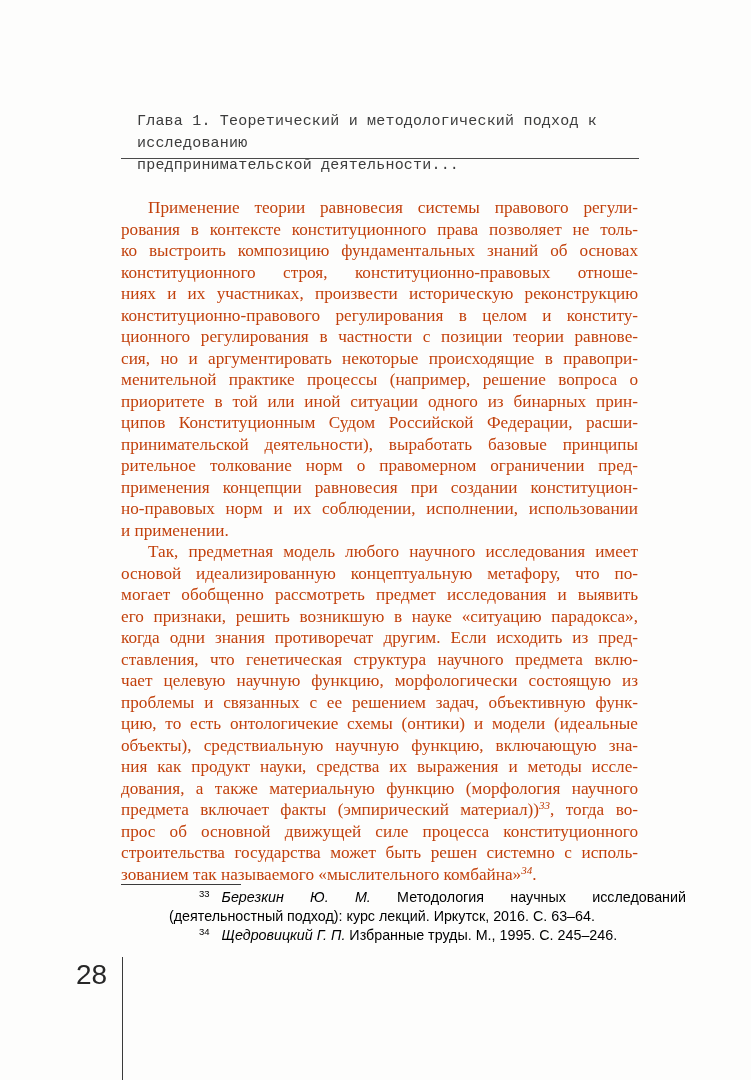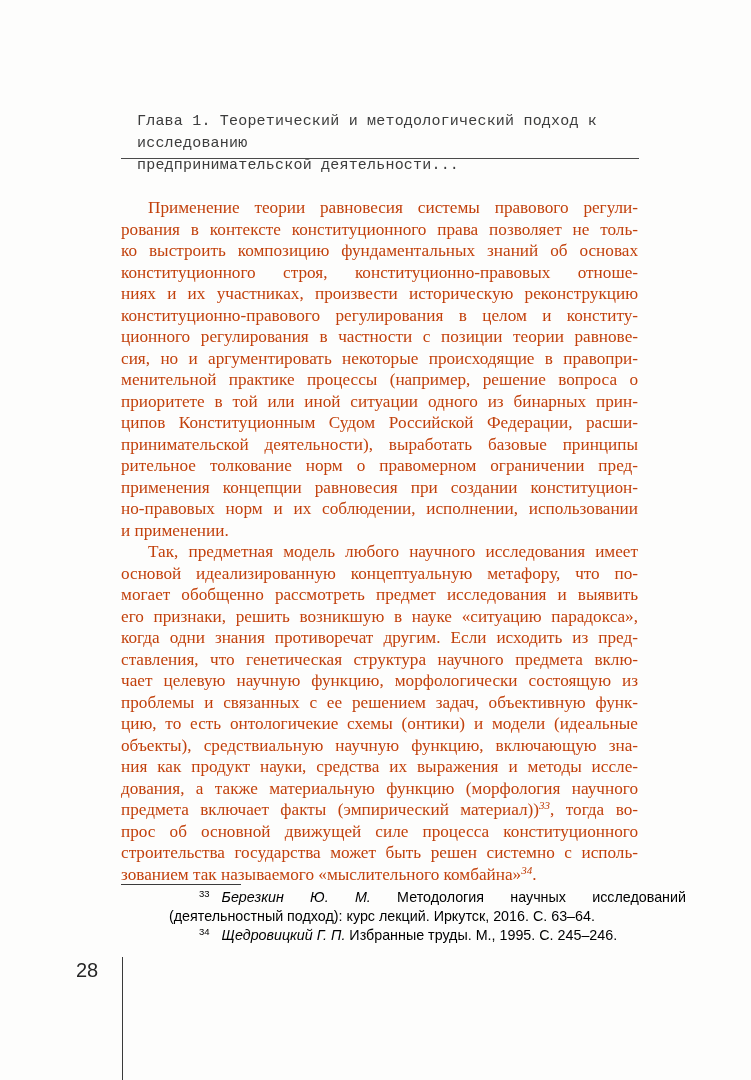--- a/index.html
+++ b/index.html
@@ -69,21 +69,21 @@
     line-height: 0;
     vertical-align: 5px;
     margin-right: 12px;
   }
   .fn-author { font-style: italic; }
   
   .page-number {
     position: absolute;
     left: 76px; top: 959px;
     font-family: "Liberation Sans", "DejaVu Sans", sans-serif;
-    font-size: 20px;
+    font-size: 28px;
     color: #272727;
   }
   .vertical-rule {
     position: absolute;
     left: 122px; top: 957px;
     width: 1px; height: 123px;
     background: #3a3a3a;
   }
 </style>
 </head>

